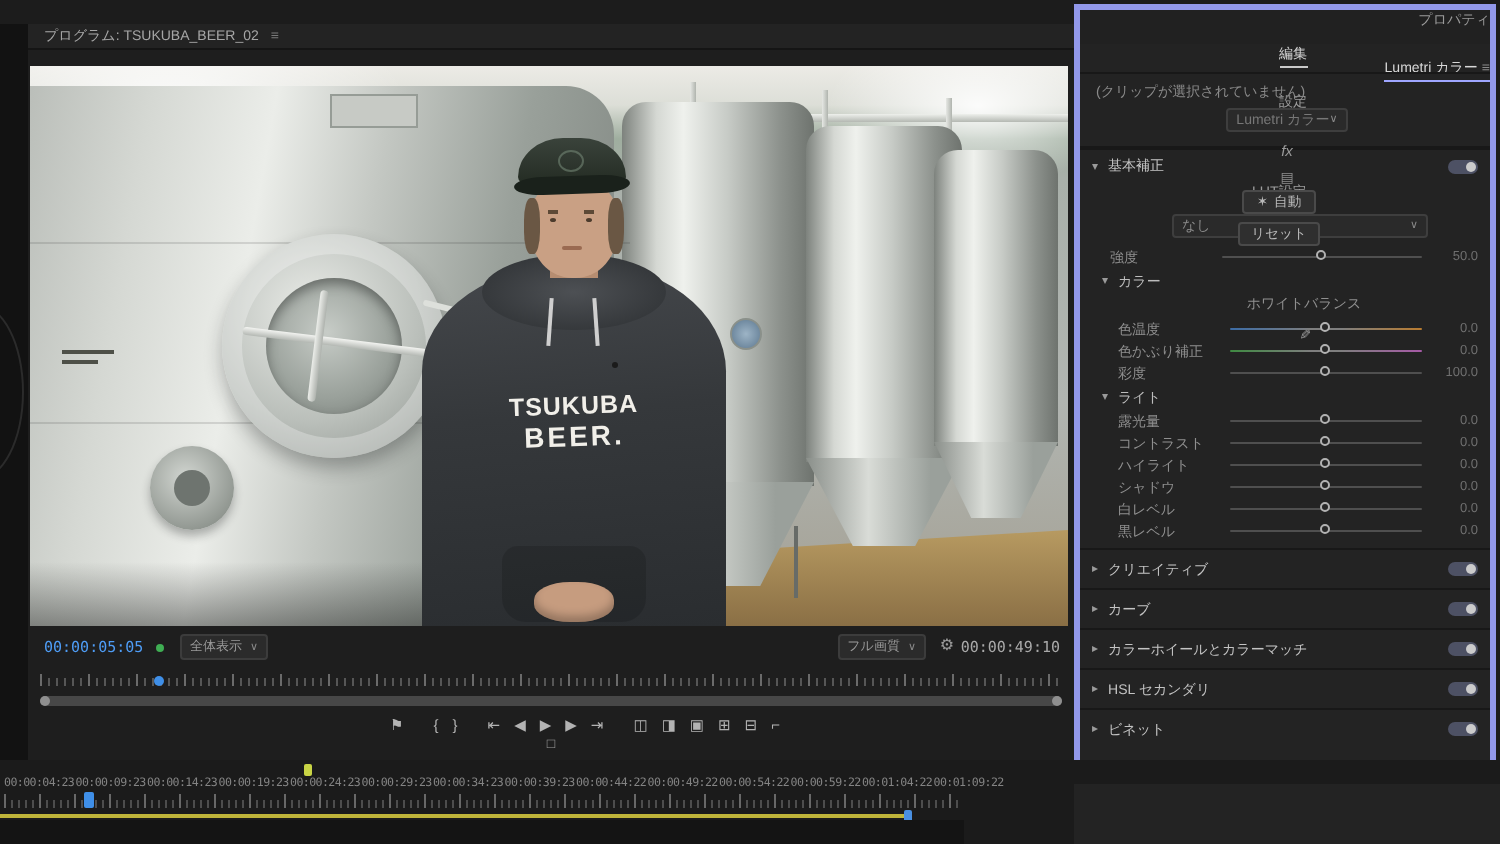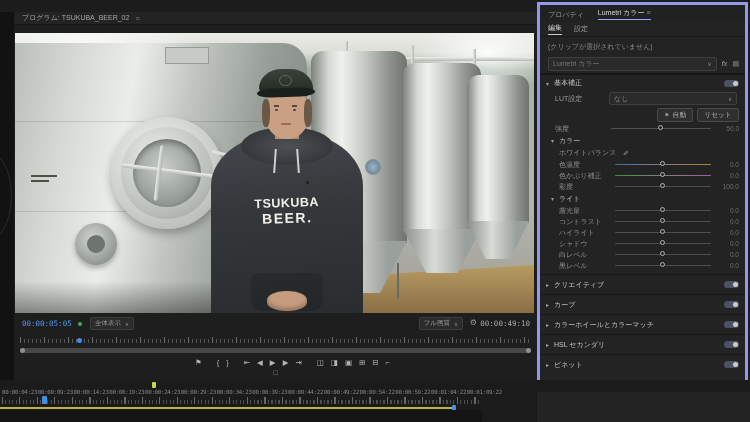--- a/index.html
+++ b/index.html
@@ -95,21 +95,21 @@
   #pm-scroll{left:6px;top:336px;width:511px;height:5px;background:#474747;border-radius:3px;}
   #pm-scroll .endcap{position:absolute;top:0;width:5px;height:5px;border-radius:50%;background:#8f8f8f;}
   #pm-transport{left:0;top:344px;width:523px;height:13px;display:flex;align-items:center;justify-content:center;gap:7px;padding-left:34px;box-sizing:border-box;}
   #pm-transport .tbtn{font-size:7.5px;color:#b3b3b3;line-height:12px;}
   #pm-transport .gap{margin-left:8px;}
   #pm-sq{left:0;top:357px;width:523px;height:10px;display:flex;justify-content:center;}
   #pm-sq .tbtn{font-size:7px;color:#9f9f9f;}
 
   
   #lumetri{left:537px;top:2px;width:205px;height:382px;border:3px solid #9298ea;background:#232323;font-size:7px;color:#9d9d9d;}
-  .lm-row{position:relative;box-sizing:border-box;}
+  .lm-row{position:relative;box-sizing:border-box;flex-direction:column;}
   #lm-tabs{height:17px;display:flex;align-items:flex-end;gap:14px;padding:0 0 2px 8px;background:#212121;}
   #lm-tabs .tab{color:#9a9a9a;}
   #lm-tabs .tab.active{color:#d8d8d8;border-bottom:1.5px solid #9fa6ff;padding-bottom:1px;}
   #lm-tabs .close{color:#8a8a8a;margin-left:2px;}
   #lm-subtabs{height:15px;display:flex;align-items:center;gap:12px;padding-left:8px;border-bottom:1px solid #181818;}
   #lm-subtabs .stab.active{color:#d6d6d6;border-bottom:1.5px solid #c9c9c9;padding-bottom:1px;}
   #lm-noclip{height:17px;line-height:19px;padding-left:8px;color:#8a8a8a;}
   #lm-fxrow{height:19px;display:flex;align-items:center;gap:5px;padding:0 6px 0 8px;}
   #lm-effect-dd{flex:1;height:12px;background:#2a2a2a;border:1px solid #3e3e3e;border-radius:2px;display:flex;align-items:center;justify-content:space-between;padding:0 4px;color:#777;}
   .fxi{font-style:italic;color:#9a9a9a;font-size:7.5px;}

